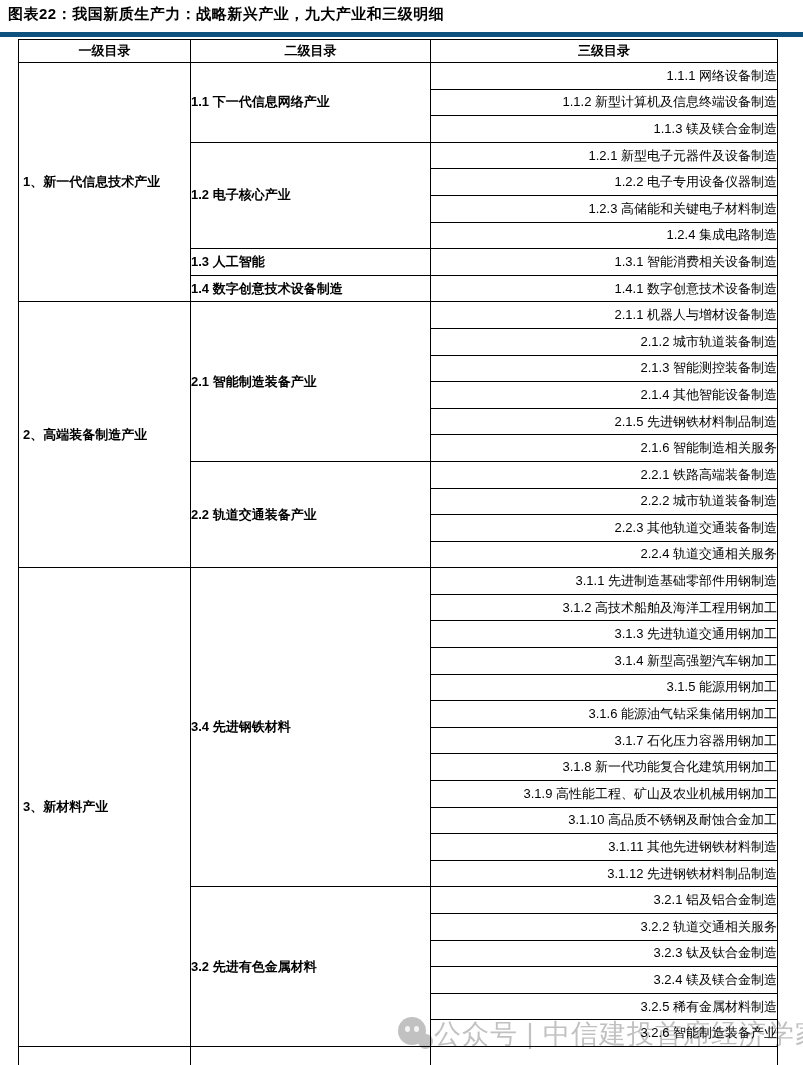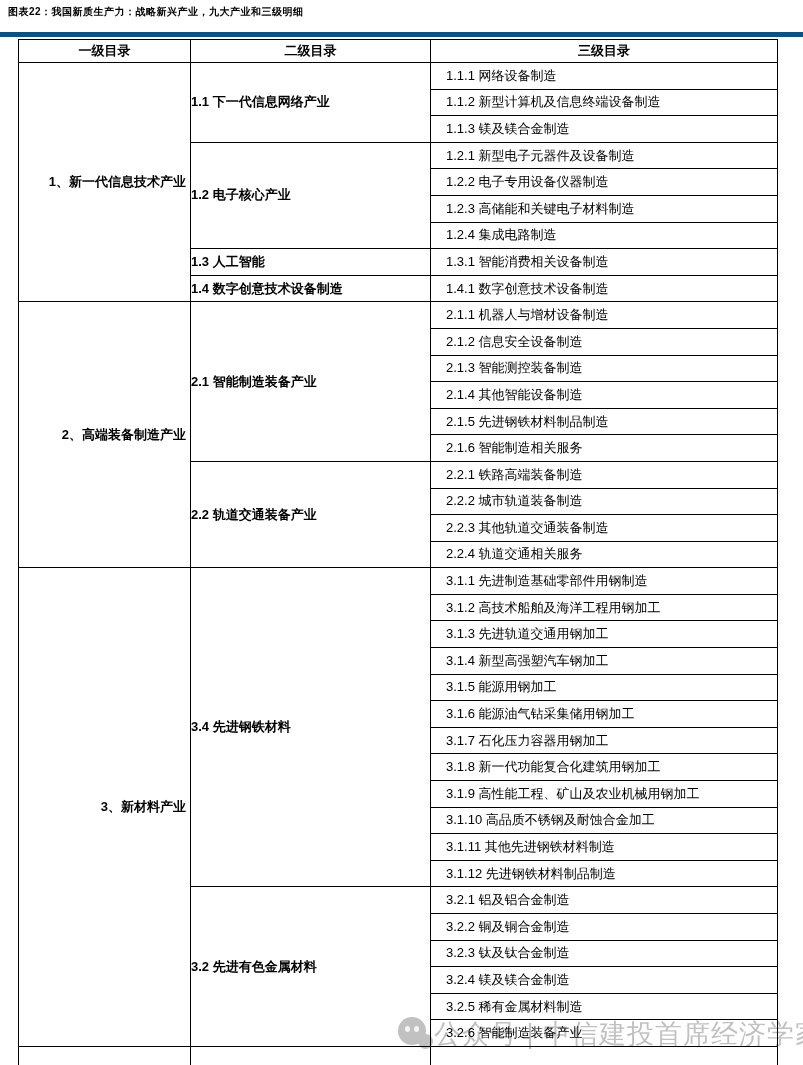--- a/index.html
+++ b/index.html
@@ -2,38 +2,38 @@
 <html><head>
 <meta charset="utf-8">
 <style>
   * { margin:0; padding:0; box-sizing:border-box; }
   html,body {
     width:803px; height:1065px; background:#ffffff; overflow:hidden;
     font-family:"Liberation Sans","DejaVu Sans",sans-serif; position:relative;
   }
   .fig-title {
     position:absolute; left:8px; top:5px;
-    font-size:10px; font-weight:bold; color:#000; letter-spacing:0.5px;
+    font-size:15px; font-weight:bold; color:#000; letter-spacing:0.5px;
     white-space:nowrap;
   }
   .accent-rule {
     position:absolute; left:0; top:32px; width:803px; height:5px;
     background:#0d527f;
   }
   .tbl-wrap { position:absolute; left:18px; top:39px; z-index:1; }
   table { border-collapse:collapse; table-layout:fixed; width:759px; background:transparent; }
   th, td { border:1px solid #000; color:#000; overflow:hidden; }
   th {
     height:23px; font-size:13px; font-weight:bold; text-align:center;
     vertical-align:middle; background:transparent;
   }
   td { font-size:13px; vertical-align:middle; background:transparent; }
-  td.l1 { text-align:right; font-weight:bold; padding:0 4px; }
+  td.l1 { text-align:left; font-weight:bold; padding:0 4px; }
   td.l2 { text-align:left; font-weight:bold; }
-  td.l3 { text-align:left; font-weight:normal; padding-left:15px; height:26.6px; }
+  td.l3 { text-align:right; font-weight:normal; padding-left:15px; height:26.6px; }
   tr.clip td { height:32px; border-bottom:1px solid transparent; }
   .watermark {
     position:absolute; left:396px; top:1015px; z-index:0;
     display:flex; align-items:center; opacity:0.55; pointer-events:none;
   }
   .wm-icon { position:relative; width:38px; height:38px; flex:0 0 38px; }
   .wm-icon .bubble-big {
     position:absolute; left:2px; top:2px; width:28px; height:28px;
     border-radius:50%; background:#8f8f8f;
   }
@@ -101,21 +101,21 @@
         <tr>
           <td class="l2">1.4 数字创意技术设备制造</td>
           <td class="l3">1.4.1 数字创意技术设备制造</td>
         </tr>
         <tr>
           <td class="l1" rowspan="10">2、高端装备制造产业</td>
           <td class="l2" rowspan="6">2.1 智能制造装备产业</td>
           <td class="l3">2.1.1 机器人与增材设备制造</td>
         </tr>
         <tr>
-          <td class="l3">2.1.2 信息安全设备制造</td>
+          <td class="l3">2.1.2 城市轨道装备制造</td>
         </tr>
         <tr>
           <td class="l3">2.1.3 智能测控装备制造</td>
         </tr>
         <tr>
           <td class="l3">2.1.4 其他智能设备制造</td>
         </tr>
         <tr>
           <td class="l3">2.1.5 先进钢铁材料制品制造</td>
         </tr>
@@ -171,21 +171,21 @@
           <td class="l3">3.1.11 其他先进钢铁材料制造</td>
         </tr>
         <tr>
           <td class="l3">3.1.12 先进钢铁材料制品制造</td>
         </tr>
         <tr>
           <td class="l2" rowspan="6">3.2 先进有色金属材料</td>
           <td class="l3">3.2.1 铝及铝合金制造</td>
         </tr>
         <tr>
-          <td class="l3">3.2.2 铜及铜合金制造</td>
+          <td class="l3">3.2.2 轨道交通相关服务</td>
         </tr>
         <tr>
           <td class="l3">3.2.3 钛及钛合金制造</td>
         </tr>
         <tr>
           <td class="l3">3.2.4 镁及镁合金制造</td>
         </tr>
         <tr>
           <td class="l3">3.2.5 稀有金属材料制造</td>
         </tr>

